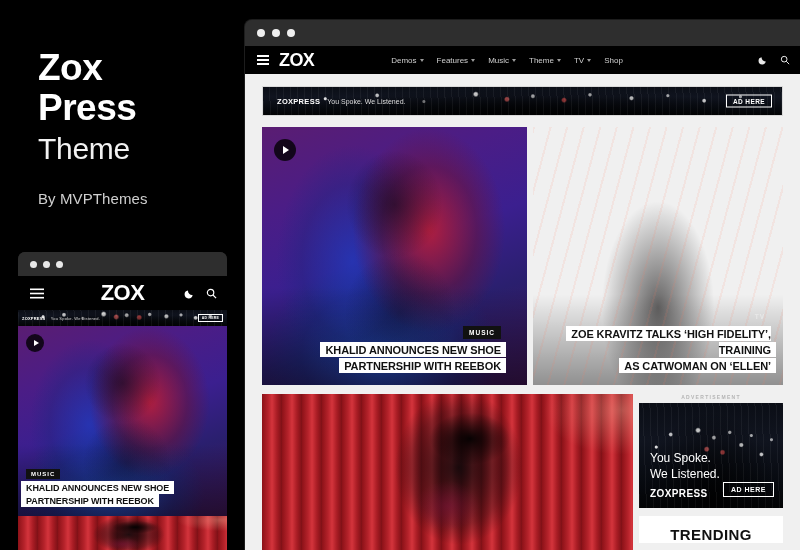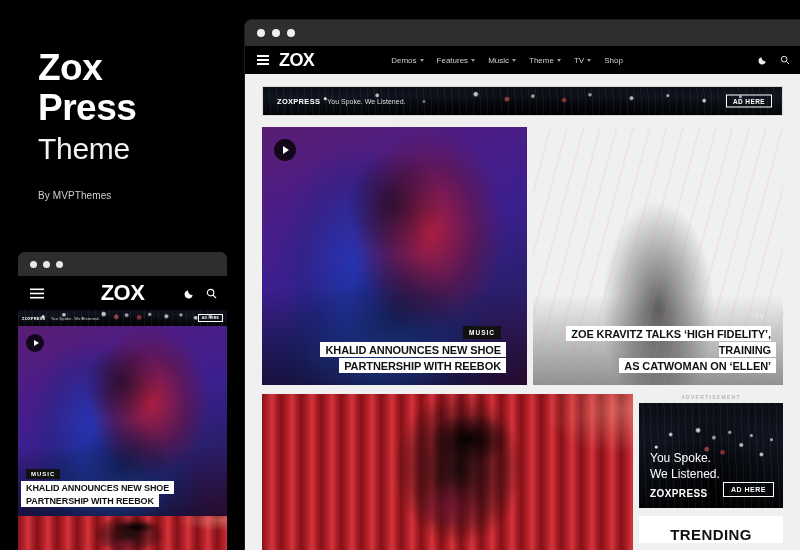--- a/index.html
+++ b/index.html
@@ -18,21 +18,21 @@
   #title-block{ position:absolute; left:38px; top:48px; width:200px; }
   .title-line{
     color:#fff; font-weight:bold; font-size:37px; line-height:40px;
     letter-spacing:-0.5px;
   }
   .title-sub{
     color:#f2f2f2; font-weight:300; font-size:30px; line-height:38px;
     margin-top:2px; letter-spacing:-0.3px;
   }
   .title-by{
-    color:#cfcfcf; font-weight:400; font-size:10px; margin-top:22px;
+    color:#cfcfcf; font-weight:400; font-size:15px; margin-top:22px;
     letter-spacing:0.1px;
   }
 
   
   #mobile-window{
     position:absolute; left:18px; top:252px; width:209px; height:300px;
     background:#2b2b2b; border-radius:7px 7px 0 0; overflow:hidden;
   }
   #mobile-chrome{
     height:24px; background:#2e2e2e; display:flex; align-items:center;

